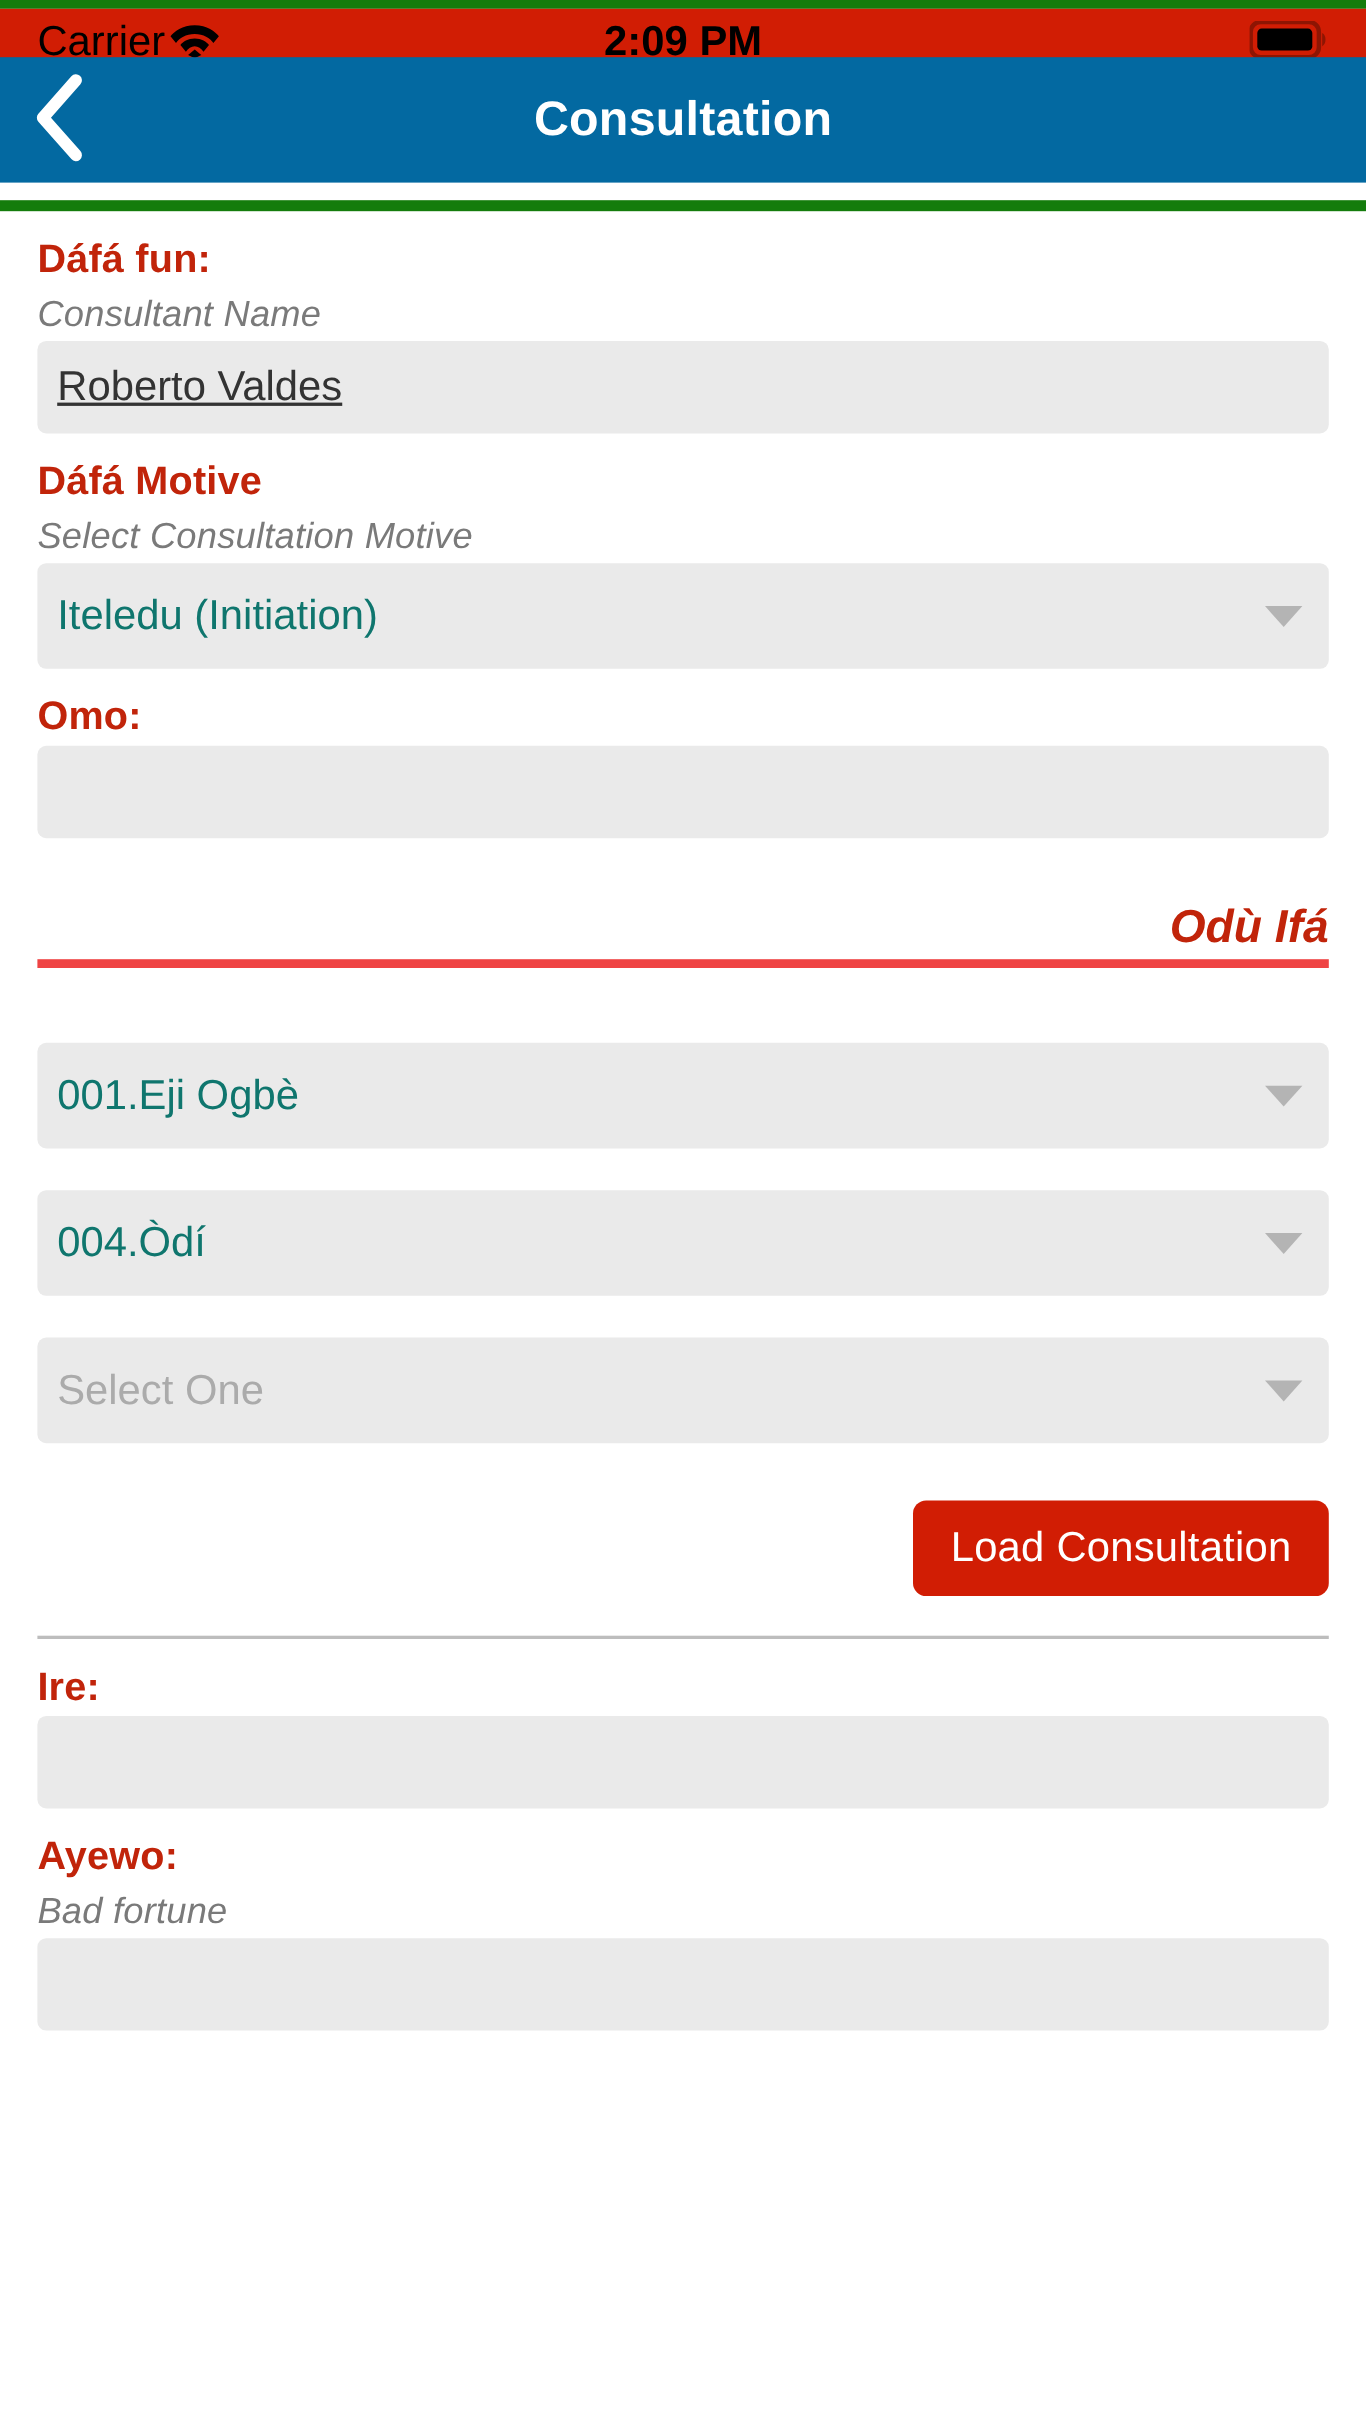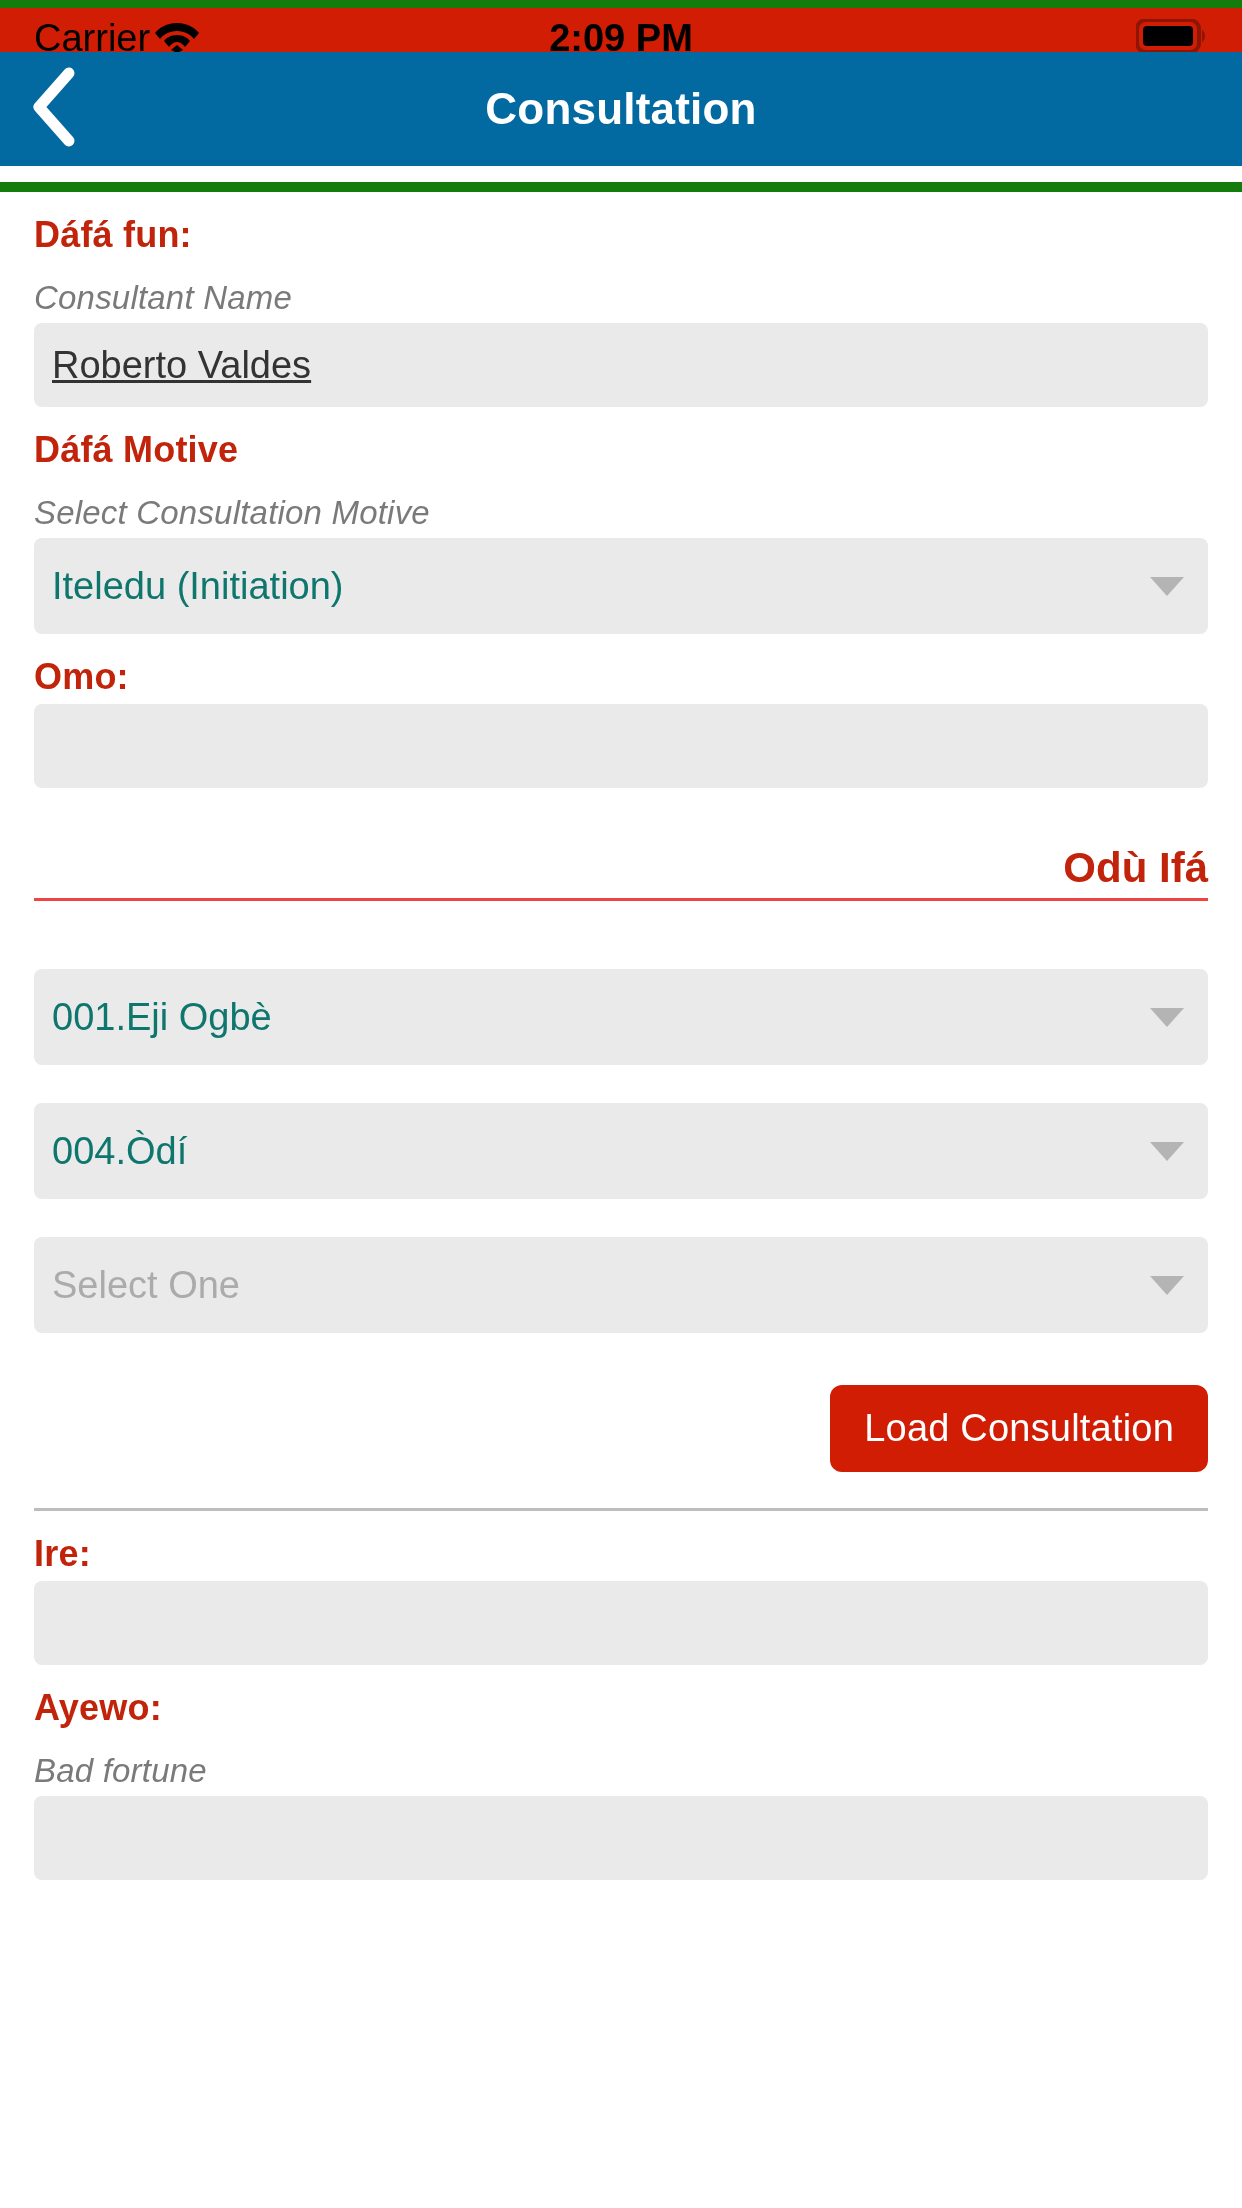--- a/index.html
+++ b/index.html
@@ -155,33 +155,34 @@
   .select-value.placeholder { color: #ABABAB; }
   .caret {
     width: 0; height: 0;
     border-left: 17px solid transparent;
     border-right: 17px solid transparent;
     border-top: 19px solid #B4B4B4;
   }
 
   
   .mt-sec   { margin-top: 22px; }
-  .mt-hint  { margin-top: 23px; }
+  .mt-hint  { margin-top: 10px; }
   .mt-field { margin-top: 6px; }
 
   
   .odu-head {
     margin-top: 56px;
     width: 100%;
     text-align: right;
     color: #C1240A;
     font-size: 42px;
     font-weight: bold;
     padding-bottom: 6px;
-    border-bottom: 3px solid #ef4444;
+    border-bottom: 8px solid #ef4444;
+    font-style: italic;
   }
 
   .odu-select-wrap { margin-top: 68px; }
   .odu-select-wrap + .odu-select-wrap { margin-top: 38px; }
 
   
   .button-row {
     margin-top: 52px;
     display: flex;
     justify-content: flex-end;

